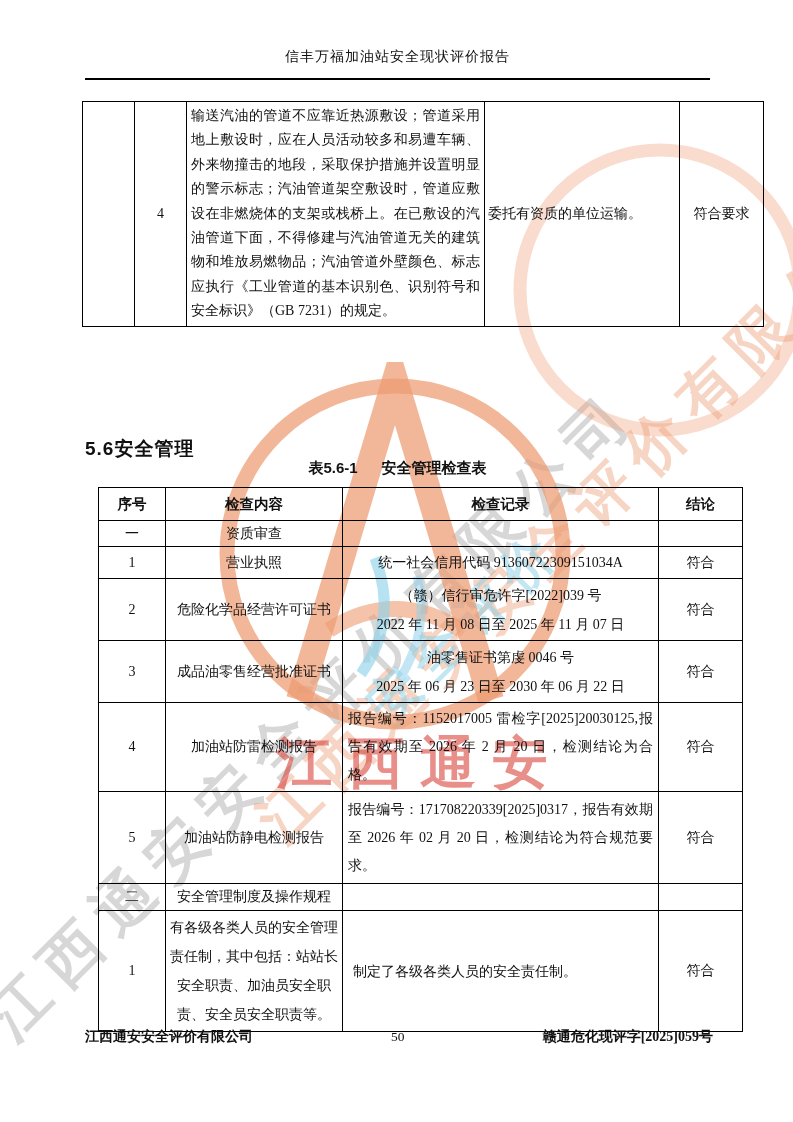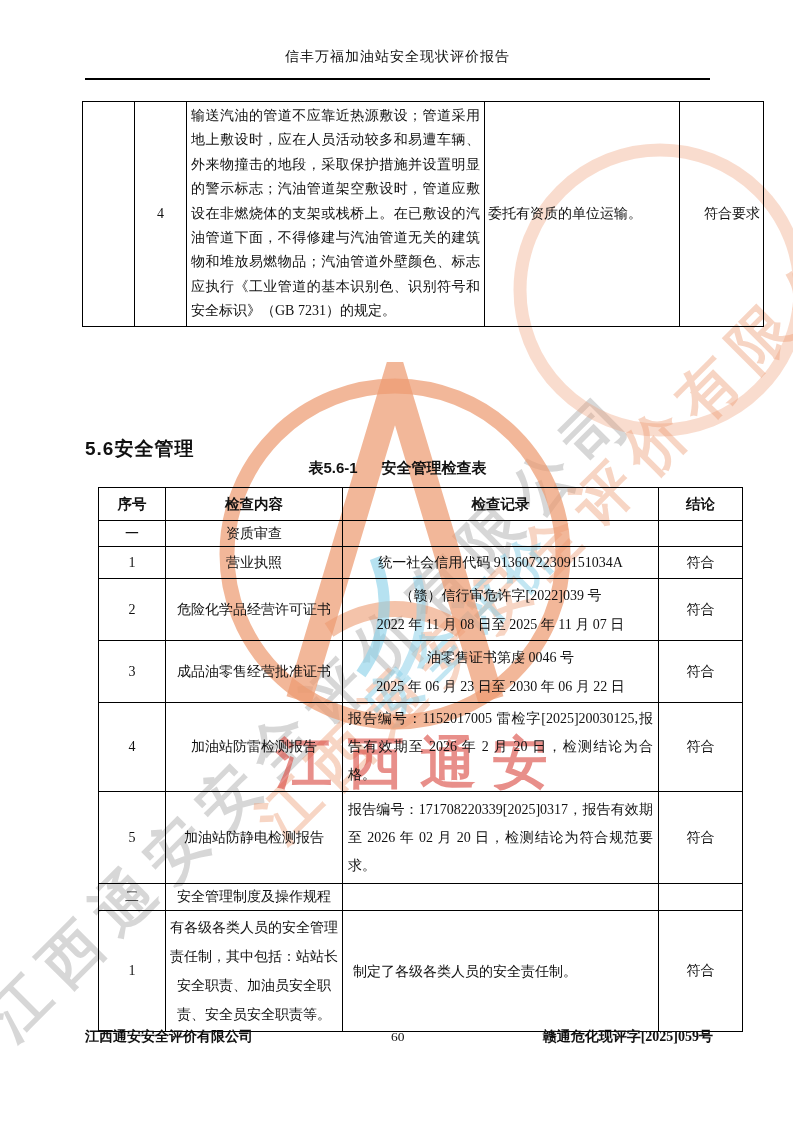--- a/index.html
+++ b/index.html
@@ -28,21 +28,21 @@
        font-size:14px;letter-spacing:1px;z-index:1;}
   .hdr-rule{position:absolute;left:85px;right:83px;top:78px;border-top:2px solid #000;z-index:1;}
   
   table{border-collapse:collapse;table-layout:fixed;z-index:1;}
   td,th{border:1.5px solid #000;vertical-align:middle;padding:1px 3px;
         font-size:14px;overflow:hidden;}
   .t1{position:absolute;left:82px;top:101px;width:648px;}
   .t1 .c0{width:45px;} .t1 .c1{width:45px;text-align:center;}
   .t1 .c2{width:289px;text-align:justify;text-justify:inter-character;line-height:24.4px;padding:2px 4px;}
   .t1 .c3{width:188px;line-height:24px;}
-  .t1 .c4{width:77px;text-align:right;}
+  .t1 .c4{width:77px;text-align:center;}
   .t1 tr{height:220px;}
   .t2{position:absolute;left:98px;top:487px;width:616px;}
   .t2 .k0{width:60px;text-align:center;}
   .t2 .k1{width:170px;text-align:center;}
   .t2 .k2{width:309px;text-align:center;line-height:29px;}
   .t2 .k3{width:77px;text-align:center;font-family:Liberation Serif, serif;}
   .t2 th{font-family:"Liberation Sans",sans-serif;font-weight:bold;font-size:14.5px;text-align:center;}
   .sans{font-family:"Liberation Sans",sans-serif;}
   .pre{white-space:pre-line;}
   .al{text-align:left !important;text-align:justify !important;line-height:28px !important;padding:2px 5px;}
@@ -162,17 +162,17 @@
       <td class="k0">1</td>
       <td class="k1 cellpar">有各级各类人员的安全管理责任制，其中包括：站站长安全职责、加油员安全职责、安全员安全职责等。</td>
       <td class="k2" style="text-align:left;padding-left:10px;">制定了各级各类人员的安全责任制。</td>
       <td class="k3">符合</td>
     </tr>
   </tbody>
     </table>
 
   <div class="ftr">
     <span class="fl">江西通安安全评价有限公司</span>
-    <span class="fp">60</span>
+    <span class="fp">50</span>
     <span class="fr">赣通危化现评字[2025]059号</span>
   </div>
 
 </div>
 
 </body></html>

